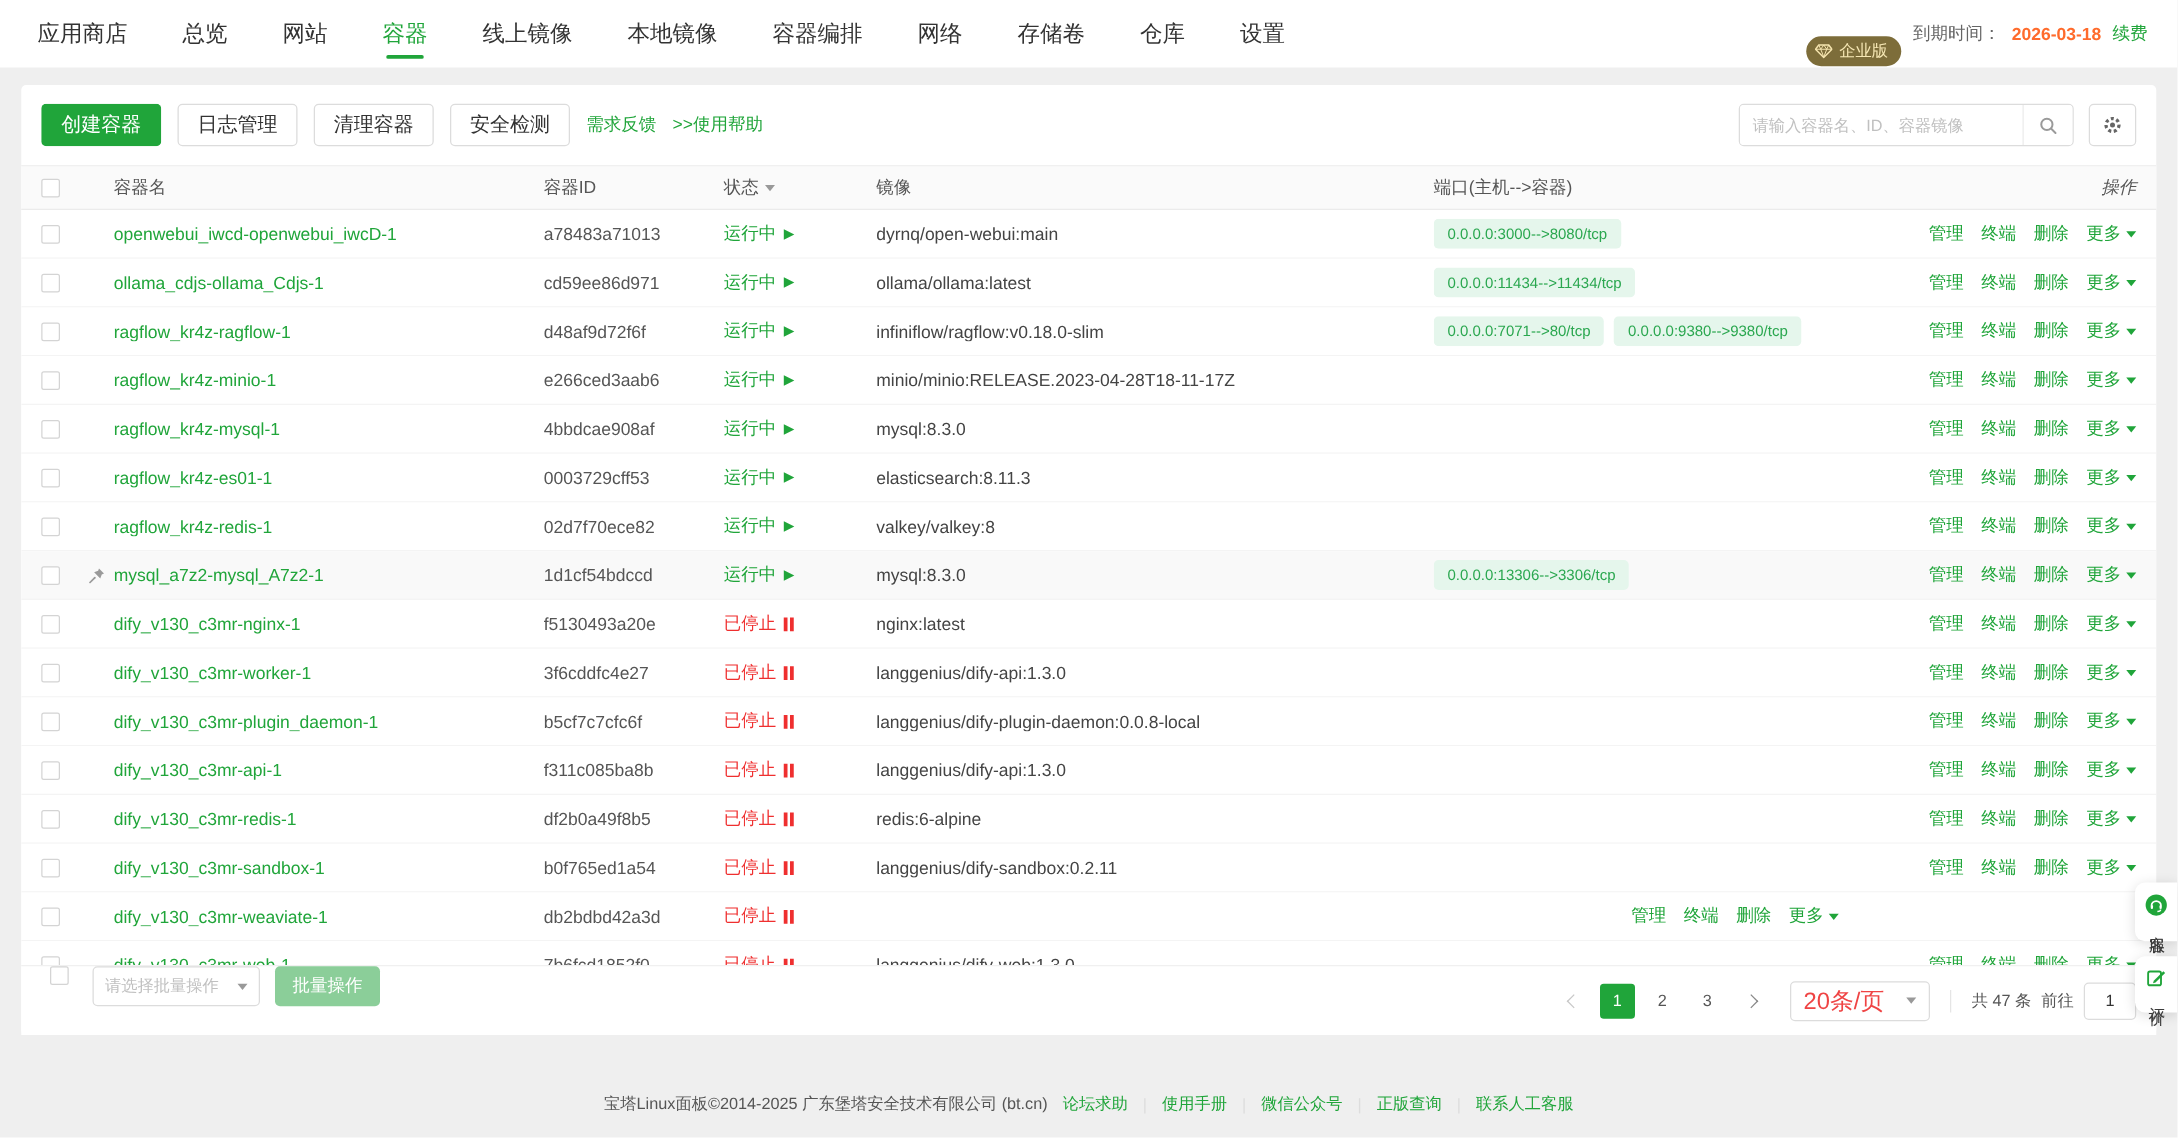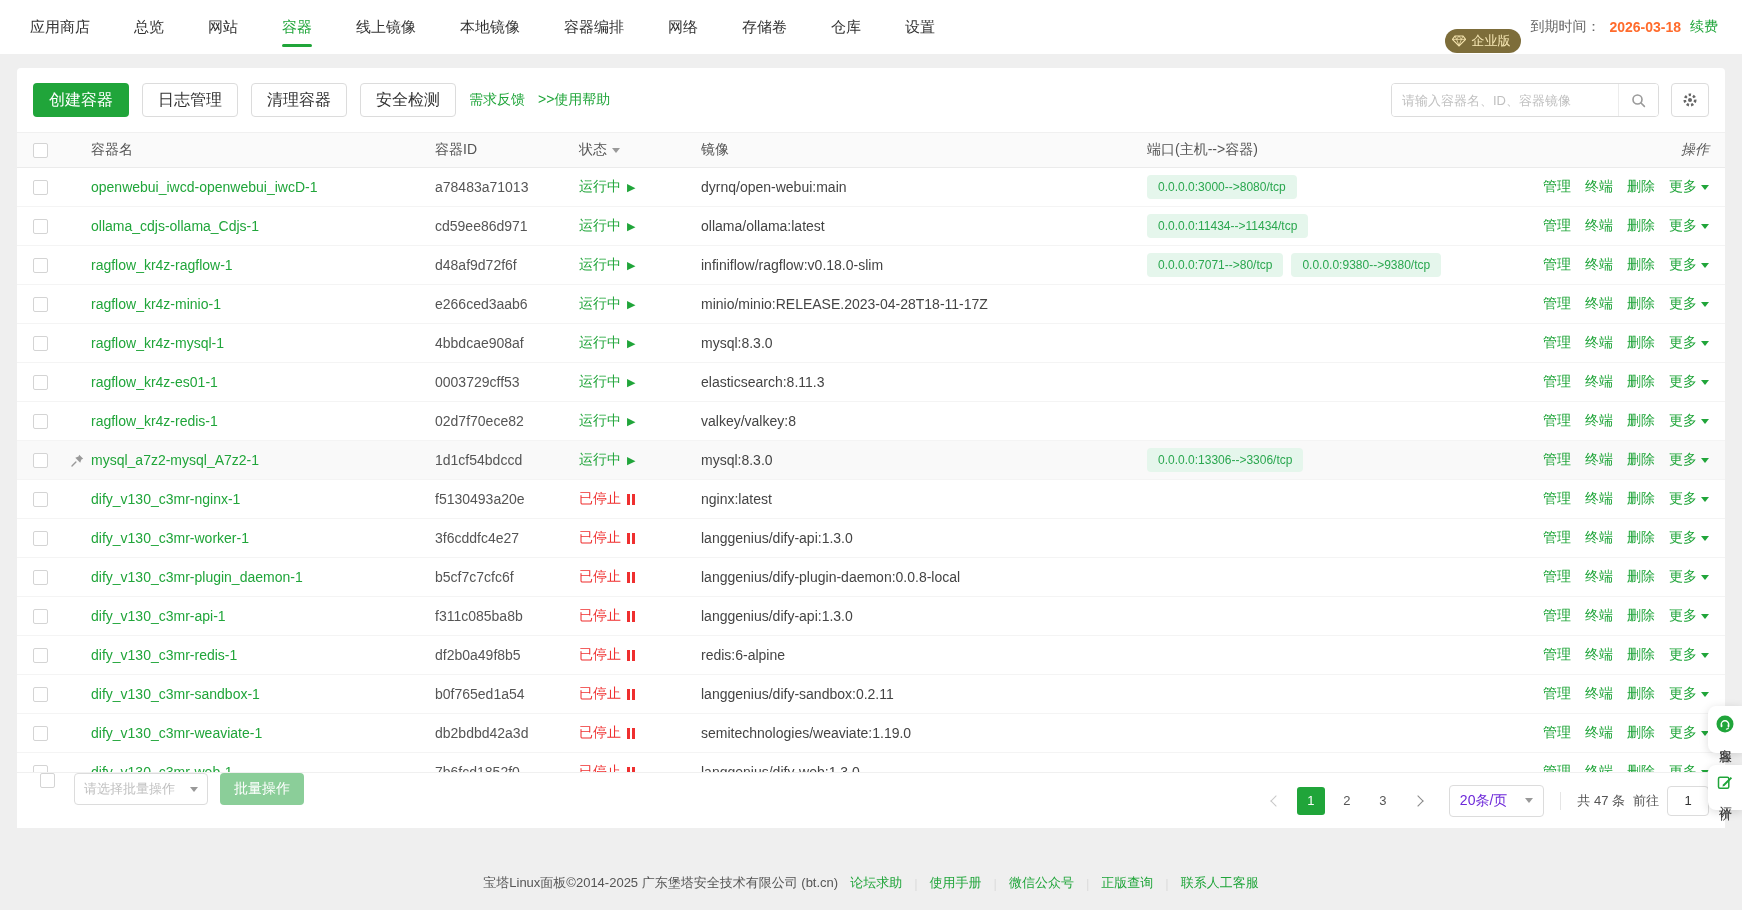--- a/index.html
+++ b/index.html
@@ -7,21 +7,21 @@
   body {
     background:#efefef;
     font-family:"Liberation Sans","DejaVu Sans",sans-serif;
     font-size:14px; color:#333; overflow:hidden; position:relative;
   }
   a { text-decoration:none; cursor:pointer; }
 
   
   .topnav { height:54px; background:#fff; display:flex; align-items:center; padding:0 24px 0 30px; }
   .nav-items { display:flex; gap:44px; }
-  .nav-item { font-size:15px; color:#333; cursor:pointer; position:relative; height:54px; line-height:54px; white-space:nowrap; }
+  .nav-item { font-size:18px; color:#333; cursor:pointer; position:relative; height:54px; line-height:54px; white-space:nowrap; }
   .nav-item.active { color:#20a53a; }
   .nav-item.active::after { content:""; position:absolute; left:50%; transform:translateX(-50%); bottom:7px; width:30px; height:3px; background:#20a53a; border-radius:2px; }
   .nav-right { margin-left:auto; display:flex; align-items:center; gap:9px; font-size:14px; white-space:nowrap; }
   .license-badge { display:inline-flex; align-items:center; gap:5px; background:#7d6d3a; color:#f6e7b4; padding:3px 11px 3px 7px; border-radius:12px; font-size:13px; cursor:pointer;margin-top:27px; }
   .expire-label { color:#666; }
   .expire-date { color:#ff6b2c; font-weight:bold; }
   .renew-link { color:#20a53a; }
 
   
   .card { margin:14px 17px 0; background:#fff; border-radius:4px; }
@@ -74,21 +74,21 @@
   .card-footer { height:56px; border-top:1px solid #f0f0f0; display:flex; padding:0 16px; gap:12px; background:#fff; }
   .batch-select { width:134px; height:32px; border:1px solid #dcdcdc; border-radius:4px; display:flex; align-items:center; justify-content:space-between; padding:0 9px; color:#c0c0c0; font-size:13px; background:#fff; cursor:pointer; margin-left:7px; }
   .batch-btn { background:#8bce99; color:#fff; border:none; height:32px; padding:0 14px; border-radius:4px; font-size:14px; cursor:pointer; }
   .pager { margin-left:auto; display:flex; align-items:center; gap:8px; }
   .page-arrow { width:26px; height:28px; display:flex; align-items:center; justify-content:center; cursor:pointer; }
   .chev { width:8px; height:8px; border-left:1.6px solid #c8c8c8; border-bottom:1.6px solid #c8c8c8; display:block; }
   .chev-left { transform:rotate(45deg); }
   .chev-right { transform:rotate(-135deg); border-color:#888; }
   .page-num { min-width:28px; height:28px; display:flex; align-items:center; justify-content:center; border-radius:3px; color:#555; cursor:pointer; font-size:13px; }
   .page-num.active { background:#20a53a; color:#fff; }
-  .size-select { height:32px; border:1px solid #dcdcdc; border-radius:4px; display:flex; align-items:center; gap:18px; padding:0 10px; font-size:14px; color:#6d28d9; cursor:pointer; margin-left:10px; background:#fff; }
+  .size-select { height:32px; border:1px solid #dcdcdc; border-radius:4px; display:flex; align-items:center; gap:18px; padding:0 10px; font-size:19px; color:#ef4444; cursor:pointer; margin-left:10px; background:#fff; }
   .divider-v { width:1px; height:18px; background:#e5e5e5; margin:0 8px; }
   .total-text, .goto-label { color:#555; font-size:13px; }
   .goto-input { width:42px; height:30px; border:1px solid #dcdcdc; border-radius:4px; text-align:center; font-size:13px; color:#333; outline:none; font-family:inherit; }
 
   
   .page-footer { margin-top:46px; display:flex; justify-content:center; align-items:center; gap:12px; font-size:13px; color:#555; }
   .page-footer a { color:#20a53a; }
   .sep { color:#ddd; }
 
   
@@ -626,21 +626,20 @@
       <div class="c-name"><a>dify_v130_c3mr-weaviate-1</a></div>
       <div class="c-id">db2bdbd42a3d</div>
       <div class="c-status">
         <span class="st-label">已停止</span>
 
         <span class="pause-ic">
             <i></i>
             <i></i>
           </span>
       </div>
-      <div class="c-image">semitechnologies/weaviate:1.19.0</div>
       <div class="c-ports"></div>
       <div class="c-actions">
         <a>管理</a>
         <a>终端</a>
         <a>删除</a>
         <a>
             <span>更多</span>
             <span class="caret"></span>
           </a>
       </div>

